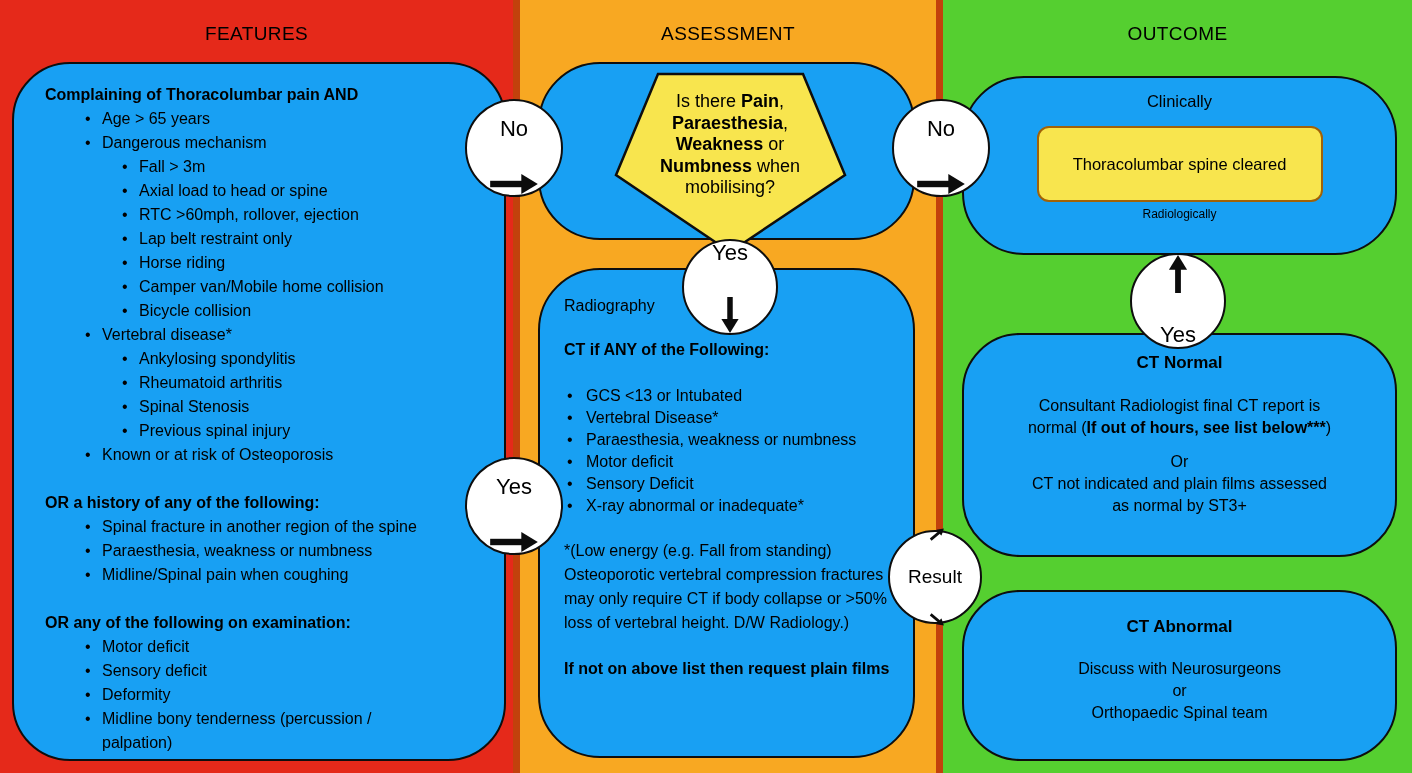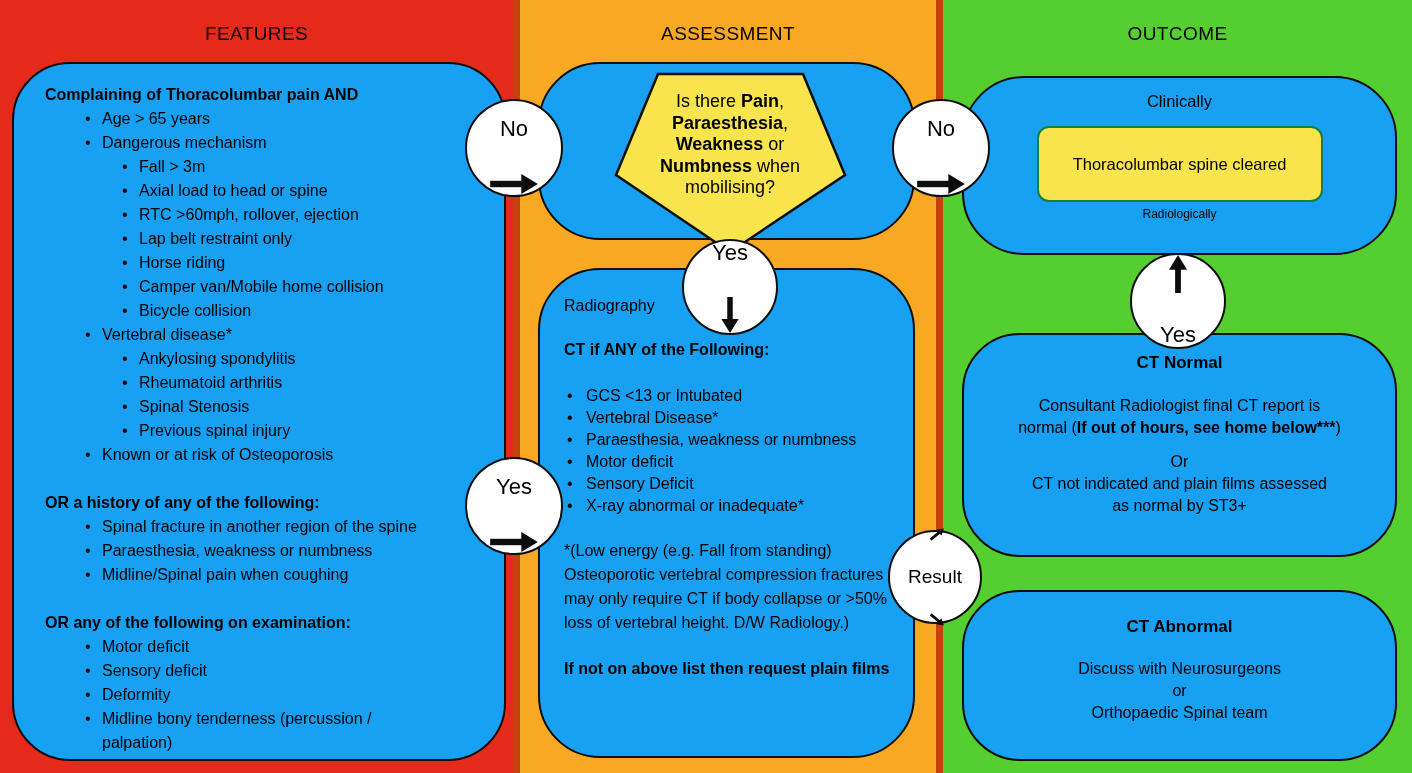--- a/index.html
+++ b/index.html
@@ -50,21 +50,21 @@
   .ctlist li::before{content:"\2022";position:absolute;left:3px;top:0;}
   #assess-footnote{margin-top:22px;line-height:24px;}
   #assess-plainfilms{margin-top:22px;line-height:24px;}
 
   
   .centered-content{position:absolute;z-index:2;box-sizing:border-box;text-align:center;}
   #cleared-content{left:962px;top:76px;width:435px;height:179px;display:flex;
     flex-direction:column;align-items:center;}
   #cleared-clinically{margin-top:13px;font-size:16.5px;line-height:24px;}
   #cleared-yellowbox{margin-top:13px;width:286px;height:76px;background:#F8E54E;
-    border:2px solid #15803d;border-radius:12px;display:flex;align-items:center;
+    border:2px solid #a16207;border-radius:12px;display:flex;align-items:center;
     justify-content:center;font-size:16.5px;box-sizing:border-box;}
   #cleared-radiologically{margin-top:0;font-size:12px;line-height:24px;}
   #normal-content{left:962px;top:333px;width:435px;padding:19px 26px 0 26px;
     font-size:16px;line-height:22px;}
   #normal-title{font-size:17px;}
   #normal-body{margin-top:21px;}
   #normal-or-block{margin-top:12px;}
   #abnormal-content{left:962px;top:590px;width:435px;padding:26px 26px 0 26px;
     font-size:16px;line-height:22px;}
   #abnormal-title{font-size:17px;}
@@ -177,21 +177,21 @@
     <div id="cleared-yellowbox">
       <span>Thoracolumbar spine cleared</span>
     </div>
     <div id="cleared-radiologically">Radiologically</div>
   </div>
 
   <div class="centered-content" id="normal-content">
     <div id="normal-title" class="bold">CT Normal</div>
     <div id="normal-body">
       <div><span>Consultant Radiologist final CT report is</span></div>
-      <div><span>normal (</span><span class="b">If out of hours, see home below***</span><span>)</span></div>
+      <div><span>normal (</span><span class="b">If out of hours, see list below***</span><span>)</span></div>
     </div>
     <div id="normal-or-block">
       <div>Or</div>
       <div>CT not indicated and plain films assessed</div>
       <div>as normal by ST3+</div>
     </div>
   </div>
 
   <div class="centered-content" id="abnormal-content">
     <div id="abnormal-title" class="bold">CT Abnormal</div>

